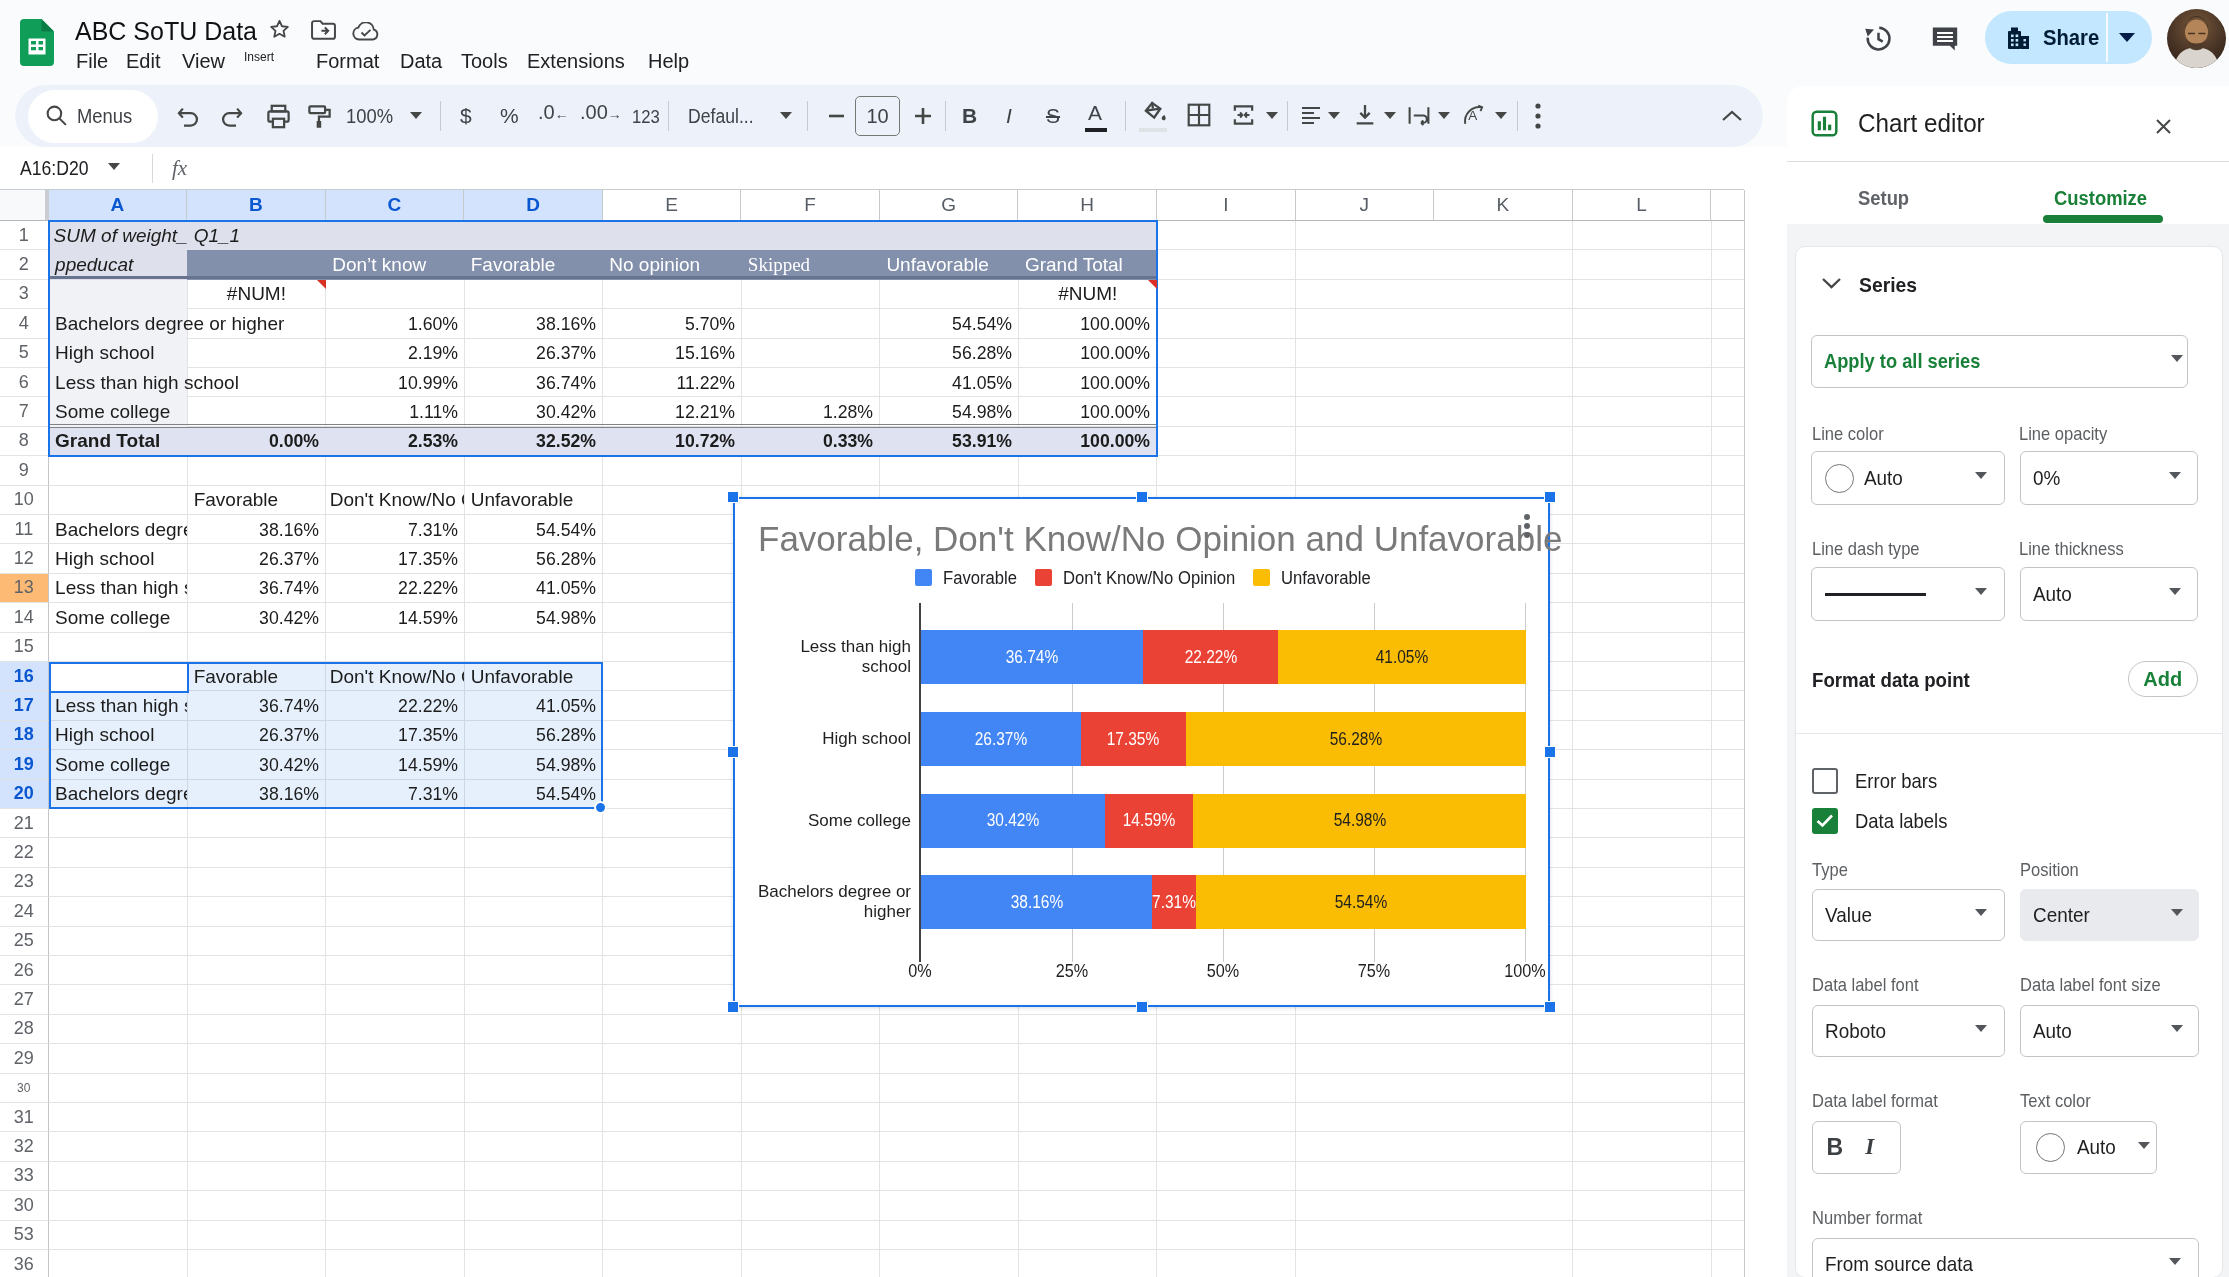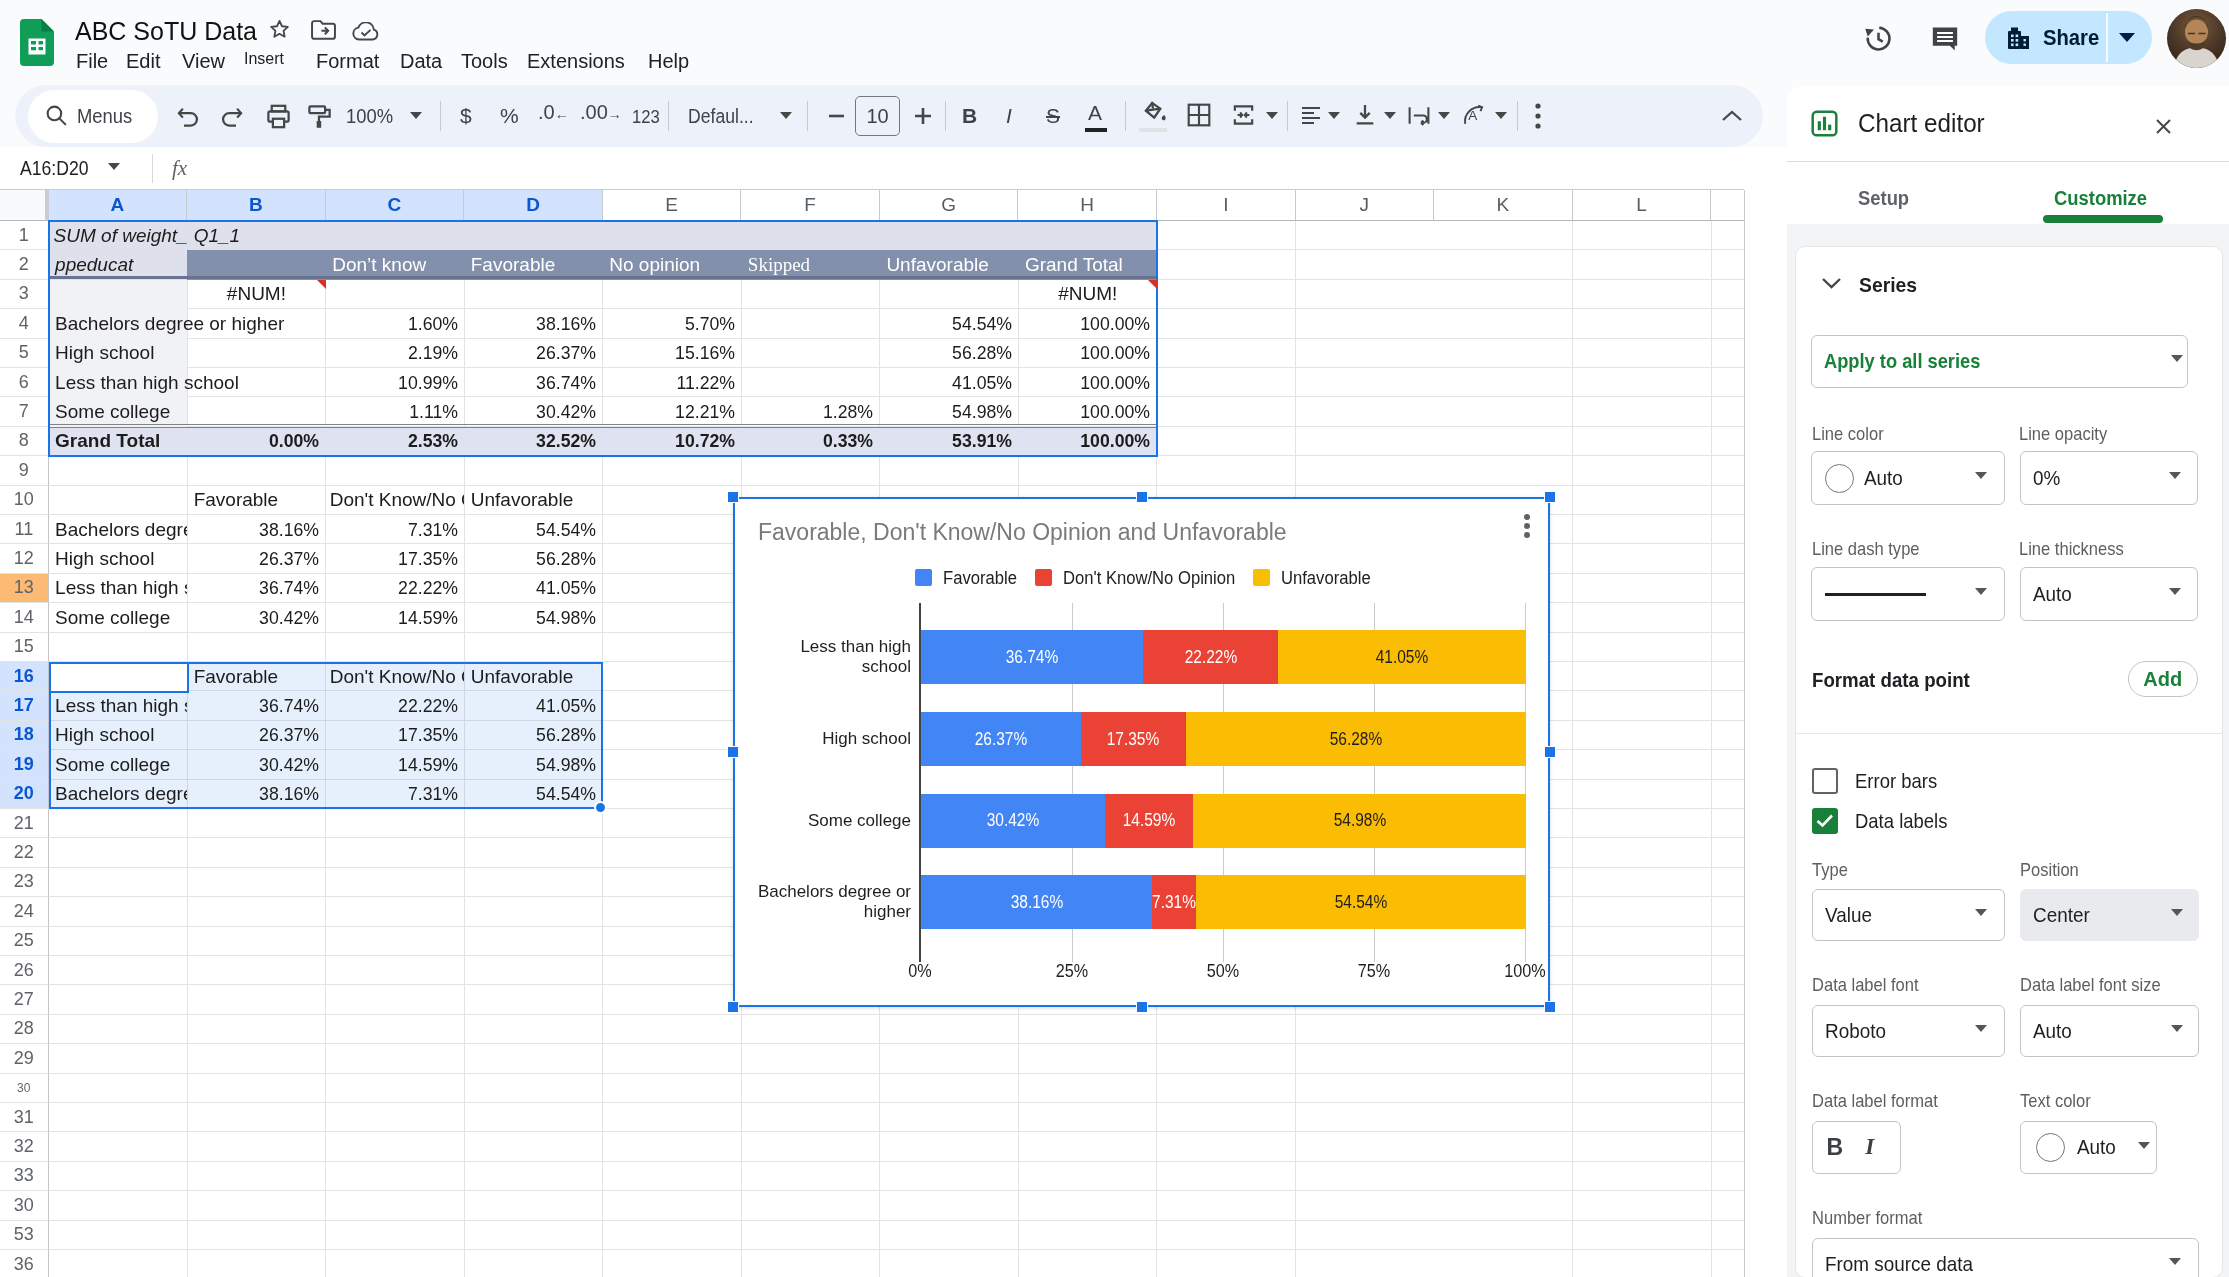--- a/index.html
+++ b/index.html
@@ -35,21 +35,21 @@
     <path d="M1 3 a2 2 0 0 1 2-2 h6 l2.2 2.5 H21 a2 2 0 0 1 2 2 V16 a2 2 0 0 1 -2 2 H3 a2 2 0 0 1 -2-2 Z" fill="none" stroke="#444746" stroke-width="1.9"></path>
     <path d="M10 10.3 h6 M13.3 7 l3.2 3.3 -3.2 3.3" fill="none" stroke="#444746" stroke-width="1.9"></path>
   </svg>
 <svg class="a" style="left:352px;top:22px" width="28" height="20" viewBox="0 0 28 20">
     <path d="M7 17.5 a6 6 0 0 1 -.7-11.9 A8 8 0 0 1 21.8 7.6 a5.1 5.1 0 0 1 -.9 9.9 Z" fill="none" stroke="#444746" stroke-width="1.9"></path>
     <path d="M9.5 10.5 l3 3 6-5.6" fill="none" stroke="#444746" stroke-width="1.9"></path>
   </svg>
 <div class="a" style="left:76px;top:50px;font-size:20px;color:#202124">File</div>
 <div class="a" style="left:126px;top:50px;font-size:20px;color:#202124">Edit</div>
 <div class="a" style="left:182px;top:50px;font-size:20px;color:#202124">View</div>
-<div class="a" style="left:244px;top:50px;font-size:16px;color:#202124">Insert</div>
+<div class="a" style="left:244px;top:50px;font-size:12px;color:#202124">Insert</div>
 <div class="a" style="left:316px;top:50px;font-size:20px;color:#202124">Format</div>
 <div class="a" style="left:400px;top:50px;font-size:20px;color:#202124">Data</div>
 <div class="a" style="left:461px;top:50px;font-size:20px;color:#202124">Tools</div>
 <div class="a" style="left:527px;top:50px;font-size:20px;color:#202124">Extensions</div>
 <div class="a" style="left:648px;top:50px;font-size:20px;color:#202124">Help</div>
 <svg class="a" style="left:1864px;top:24px" width="29" height="29" viewBox="0 0 24 24">
     <path d="M12.6 3.1 a9 9 0 1 1 -9.5 8.2" fill="none" stroke="#3f4347" stroke-width="2.1"></path>
     <path d="M1.0 4.0 L8.3 4.6 L3.1 10.3 Z" fill="#3f4347"></path>
     <path d="M12 7.3 V12.6 l3.5 2.0" fill="none" stroke="#3f4347" stroke-width="2.1"></path>
   </svg>
@@ -348,21 +348,21 @@
 <div class="cell rt num" style="left:464.25000000000006px;top:779.6px;width:138.55px;height:29.4px;color:#1c1c1c;">54.54%</div>
 <div class="a" style="left:733px;top:497px;width:817px;height:509.5px;background:#fff;border:2px solid #1a73e8;box-shadow:0 1px 4px rgba(0,0,0,.15)"></div>
 <div class="a" style="left:727px;top:491px;width:12px;height:12px;background:#1a73e8;border:1px solid #fff"></div>
 <div class="a" style="left:1135.5px;top:491px;width:12px;height:12px;background:#1a73e8;border:1px solid #fff"></div>
 <div class="a" style="left:1544px;top:491px;width:12px;height:12px;background:#1a73e8;border:1px solid #fff"></div>
 <div class="a" style="left:727px;top:745.75px;width:12px;height:12px;background:#1a73e8;border:1px solid #fff"></div>
 <div class="a" style="left:1544px;top:745.75px;width:12px;height:12px;background:#1a73e8;border:1px solid #fff"></div>
 <div class="a" style="left:727px;top:1000.5px;width:12px;height:12px;background:#1a73e8;border:1px solid #fff"></div>
 <div class="a" style="left:1135.5px;top:1000.5px;width:12px;height:12px;background:#1a73e8;border:1px solid #fff"></div>
 <div class="a" style="left:1544px;top:1000.5px;width:12px;height:12px;background:#1a73e8;border:1px solid #fff"></div>
-<div class="a" style="left:758px;top:519px;font-size:23px;color:#7a7a7a">Favorable, Don't Know/No Opinion and Unfavorable</div>
+<div class="a" style="left:758px;top:519px;font-size:35px;color:#7a7a7a">Favorable, Don't Know/No Opinion and Unfavorable</div>
 <svg class="a" style="left:1523px;top:513px" width="8" height="26" viewBox="0 0 8 26">
     <circle cx="4" cy="4" r="3" fill="#5f6368"></circle>
     <circle cx="4" cy="13" r="3" fill="#5f6368"></circle>
     <circle cx="4" cy="22" r="3" fill="#5f6368"></circle>
   </svg>
 <div class="a" style="left:915px;top:568.5px;width:17px;height:17px;background:#4285f4;border-radius:2px"></div>
 <div class="a" style="left:943px;top:568px;font-size:17.5px;color:#202124;transform:scaleX(.95);transform-origin:0 50%">Favorable</div>
 <div class="a" style="left:1035px;top:568.5px;width:17px;height:17px;background:#ea4335;border-radius:2px"></div>
 <div class="a" style="left:1063px;top:568px;font-size:17.5px;color:#202124;transform:scaleX(.95);transform-origin:0 50%">Don't Know/No Opinion</div>
 <div class="a" style="left:1253px;top:568.5px;width:17px;height:17px;background:#fbbc04;border-radius:2px"></div>

